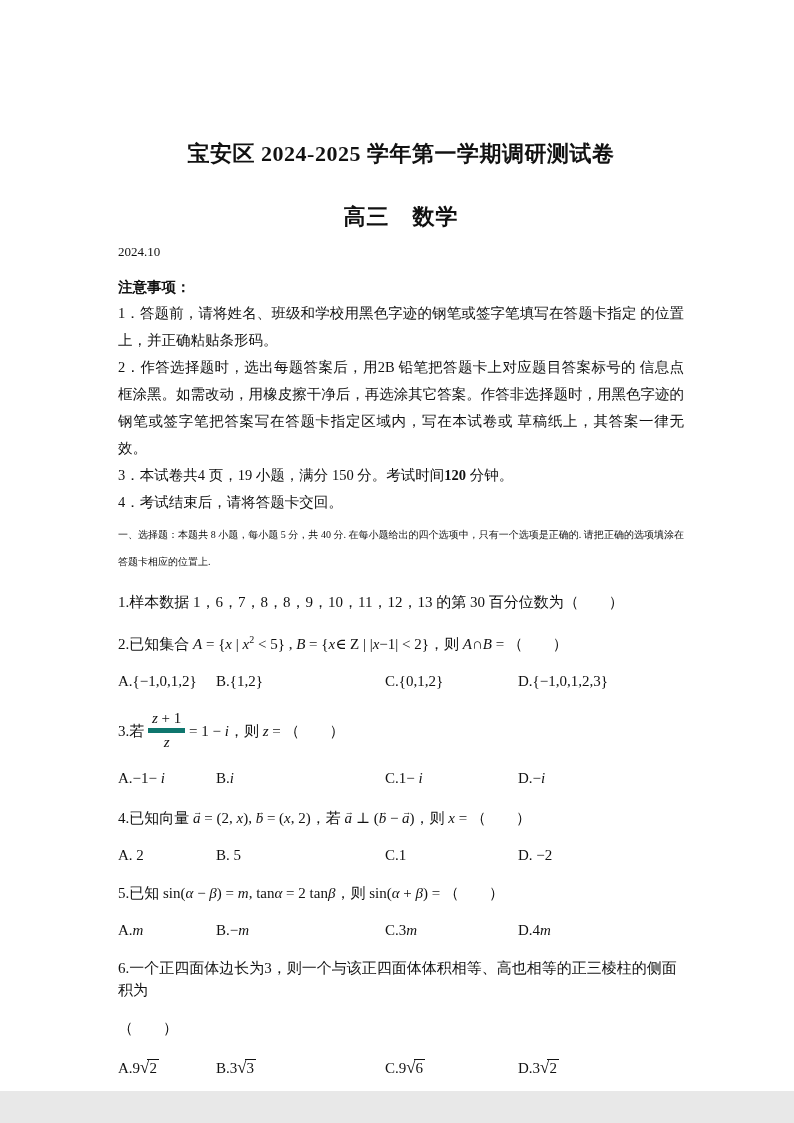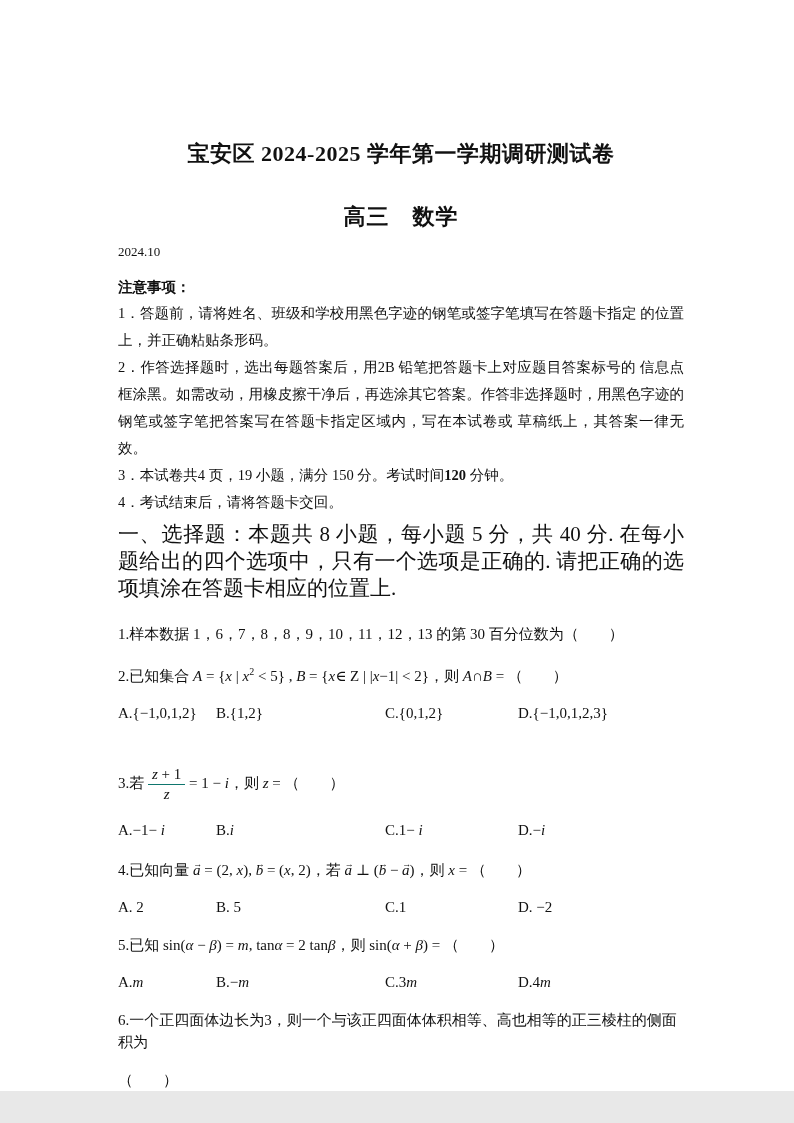--- a/index.html
+++ b/index.html
@@ -38,21 +38,21 @@
   .notices-heading {
     font-size:14.5px; font-weight:bold; line-height:26px;
   }
   .notice {
     font-size:14.5px;
     line-height:27px;
     text-align:justify;
     margin:0;
   }
   .section-heading {
-    font-size:21px;
+    font-size:10px;
     line-height:27px;
     text-align:justify;
     margin-top:5px;
     font-weight:normal;
   }
 
   .q { font-size:15px; }
   .q-stem { margin-top:16px; line-height:22px; }
   .opts { display:flex; margin-top:15px; line-height:22px; }
   .oc1 { width:98px; }
@@ -66,21 +66,21 @@
   
   .vec { position:relative; display:inline-block; font-style:italic; margin-top:2px; }
   .vec::after {
     content:"\2192";
     position:absolute; left:0.02em; top:-0.62em;
     font-size:0.6em; font-style:normal;
   }
 
   
   .frac { display:inline-block; vertical-align:-0.75em; text-align:center; line-height:1.15; }
-  .frac .num { display:block; padding:0 4px 1px 4px; border-bottom:1px solid #0f766e;margin-top:24px; }
+  .frac .num { display:block; padding:0 4px 1px 4px; border-bottom:5px solid #0f766e; }
   .frac .den { display:block; padding-top:1px; }
   .q-stem-frac { margin-top:18px; }
 
   
   .sqrt { white-space:nowrap; }
   .sqrt .rsign { font-size:17px; }
   .sqrt .radicand { border-top:1.3px solid #111; margin-left:-2px; padding:0 2px 0 2px; }
 </style>
 </head>
 <body>

